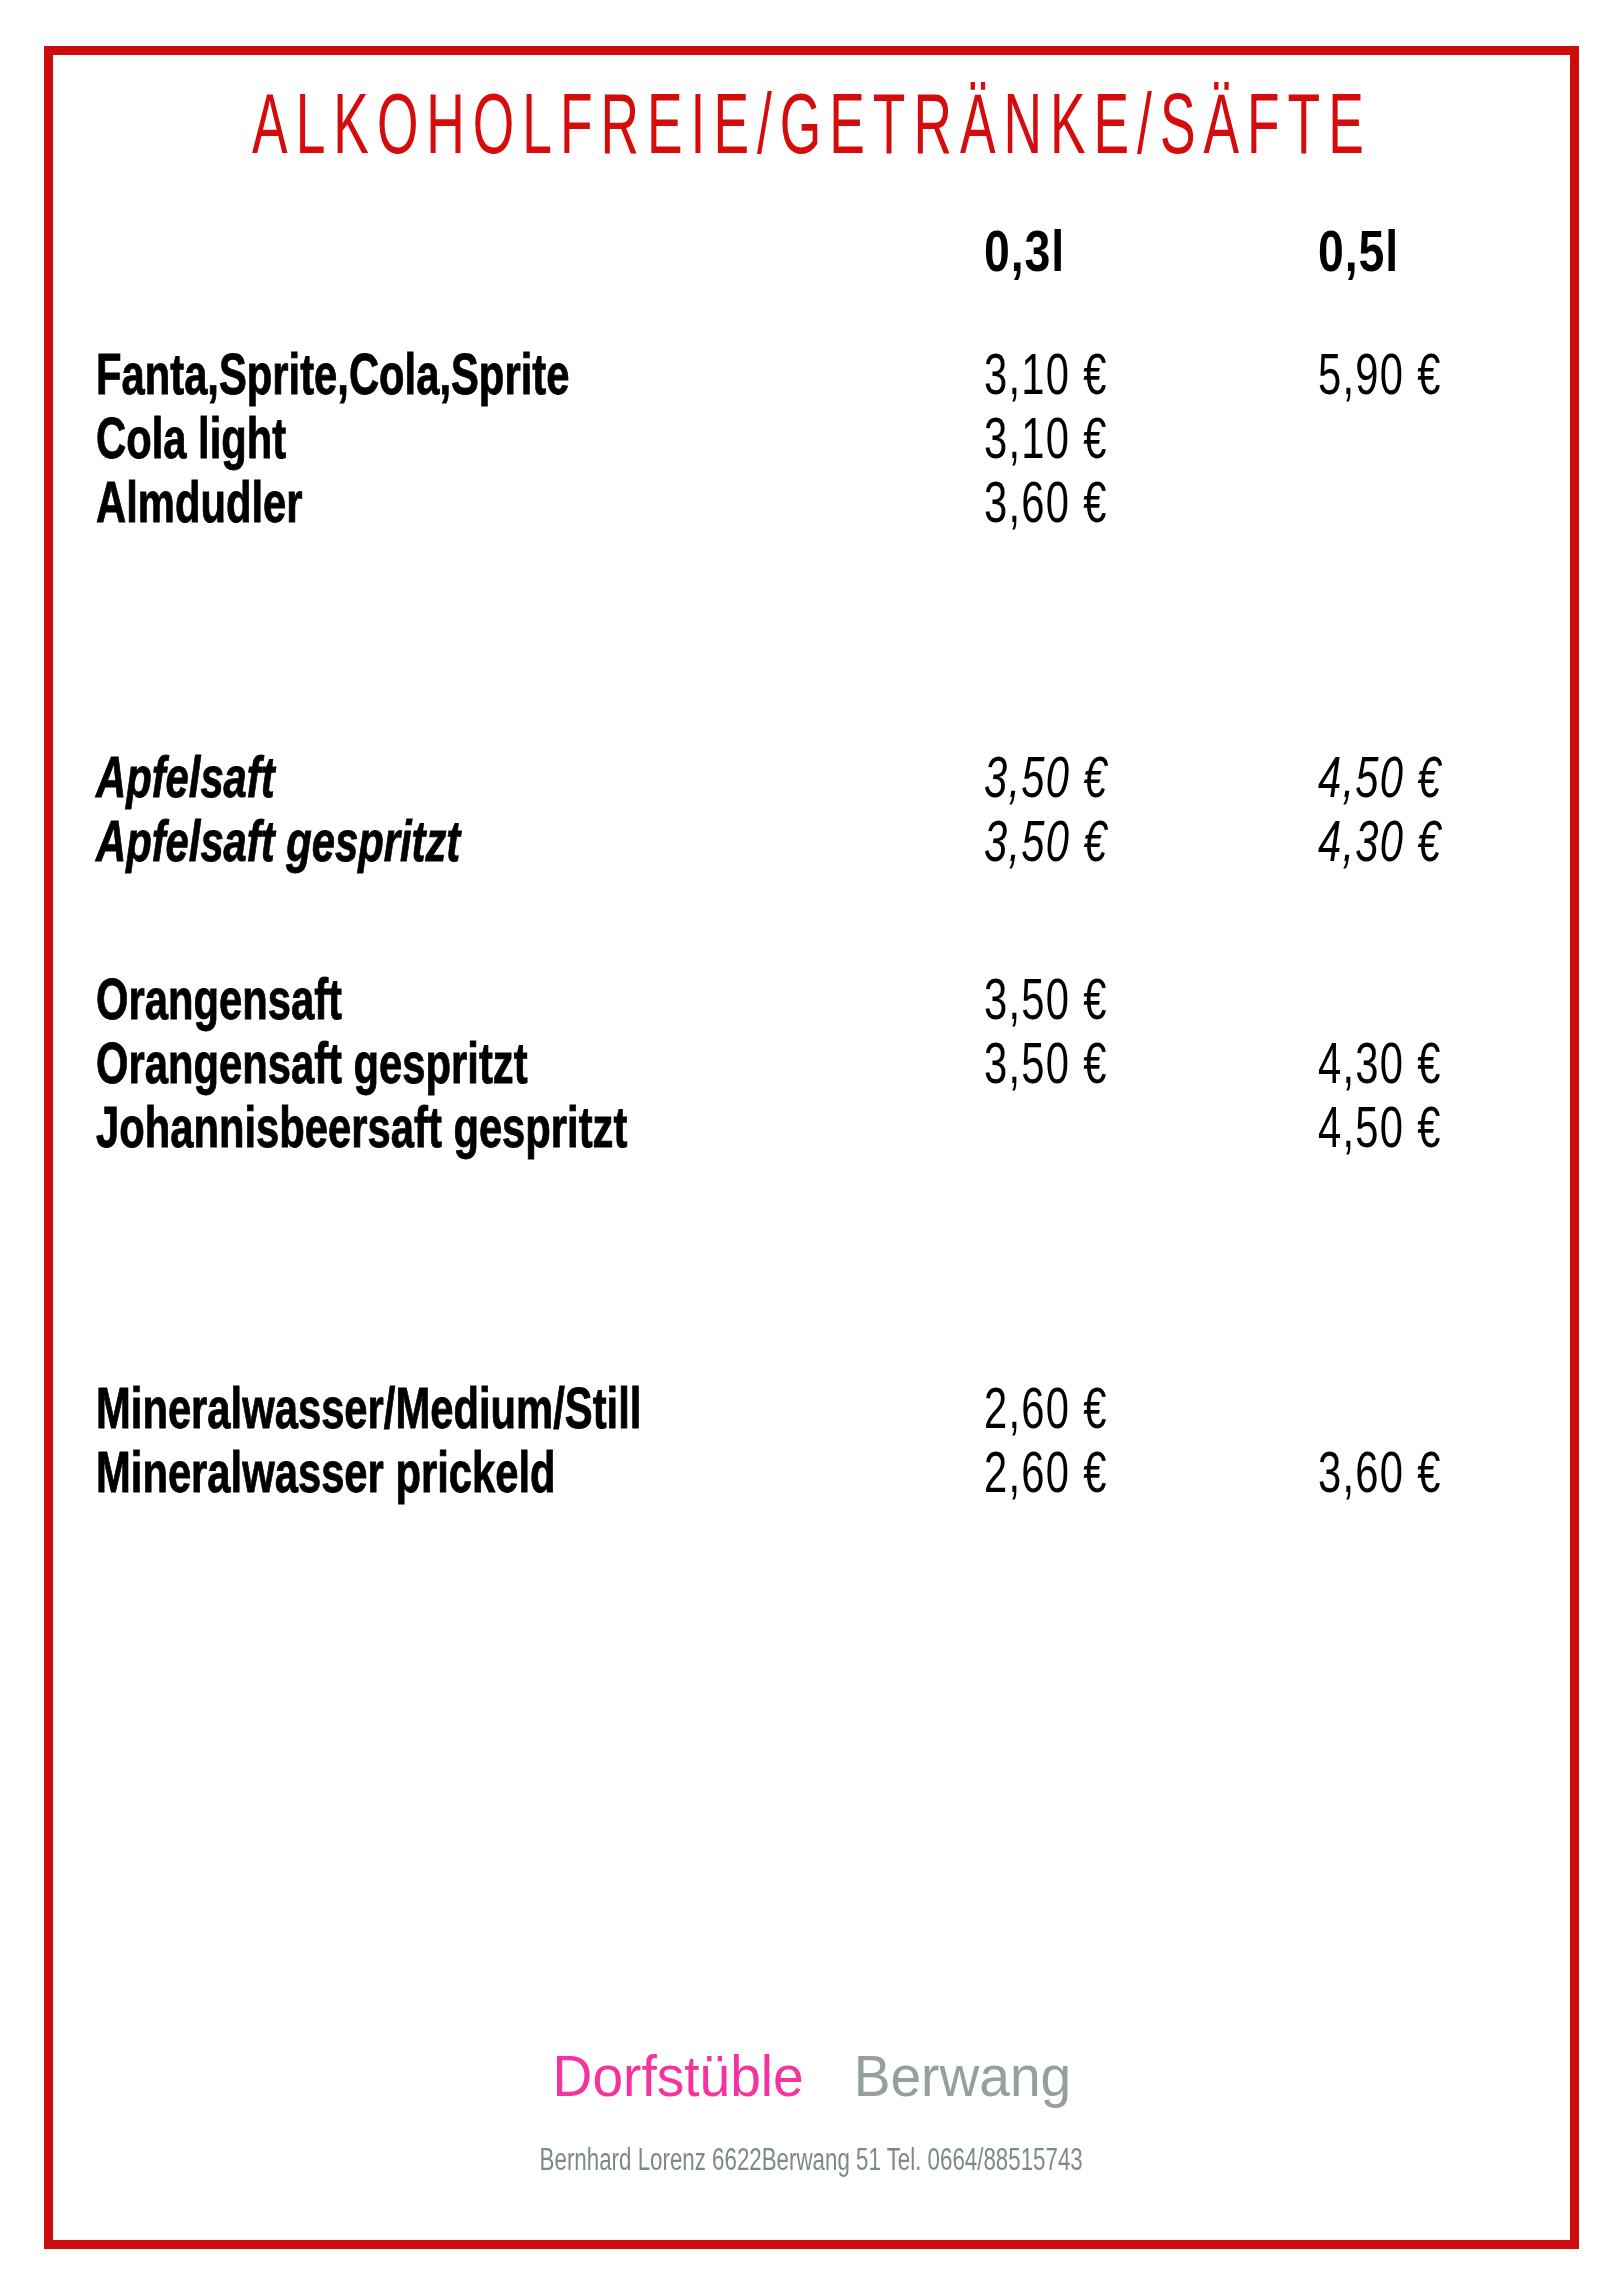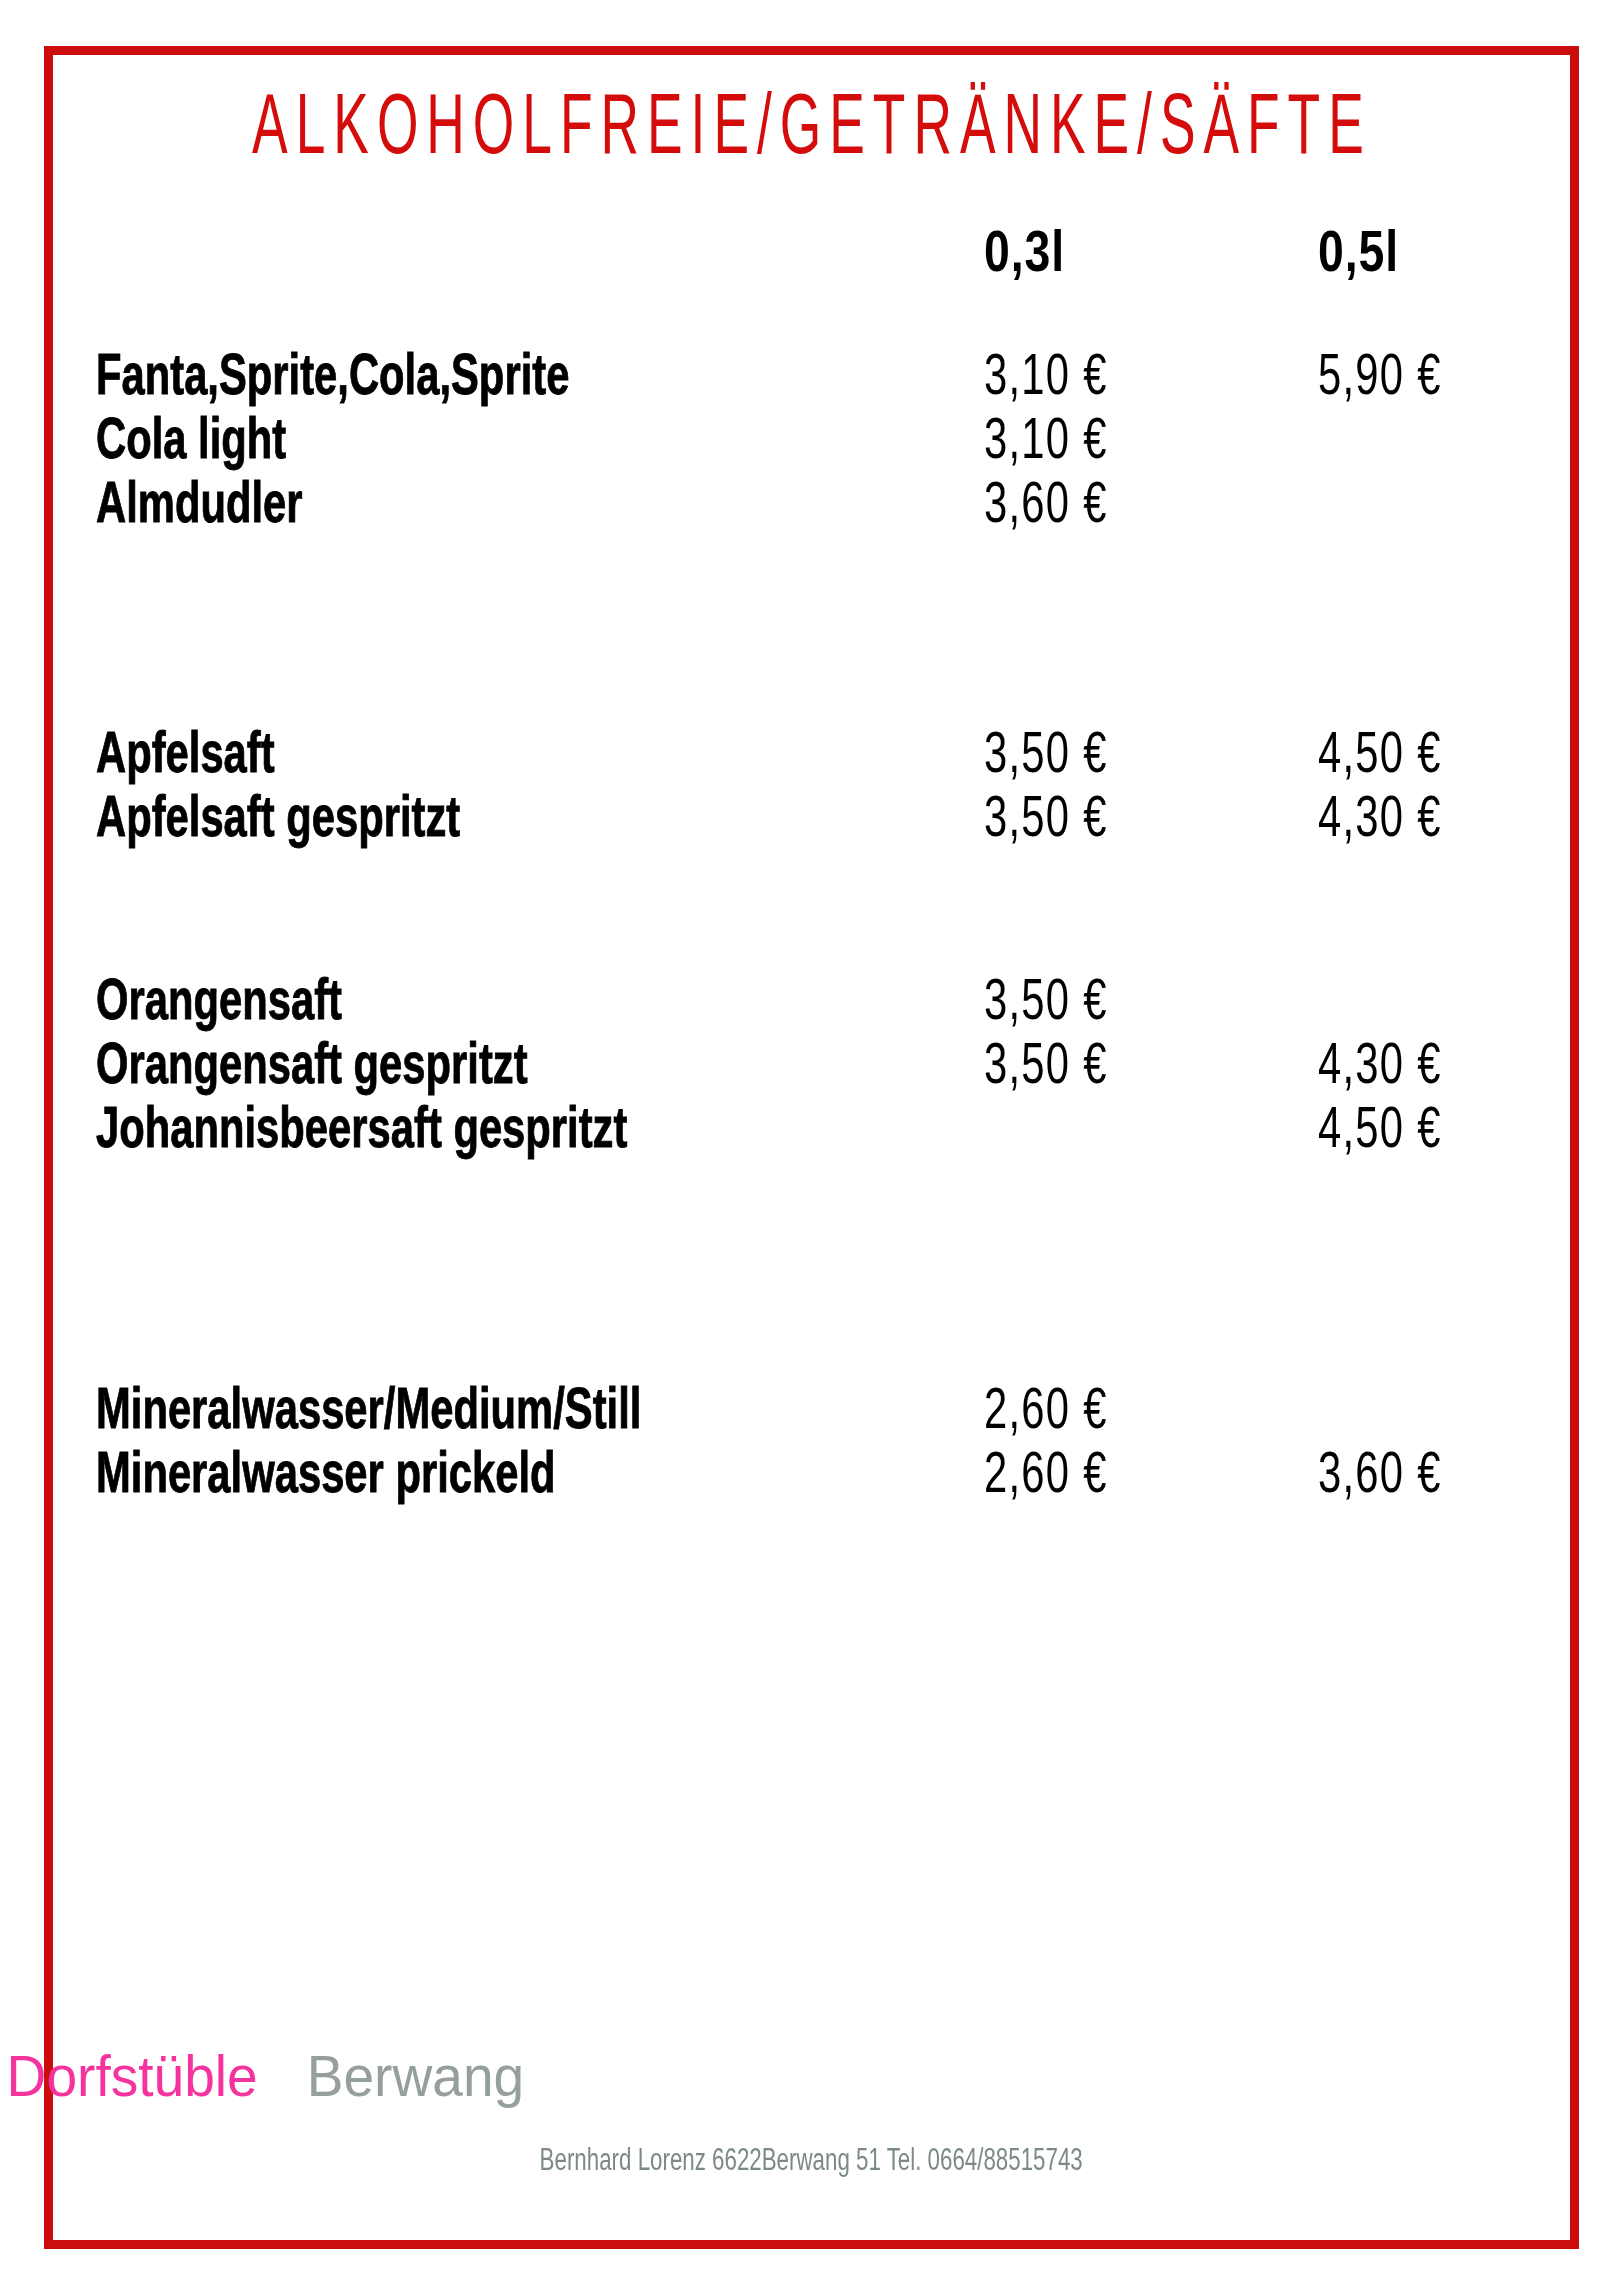--- a/index.html
+++ b/index.html
@@ -57,21 +57,21 @@
   .col-head.c1 { left: 888px; }
   .col-head.c2 { left: 1222px; }
 
   
   .menu {
     position: absolute;
     left: 96px; top: 0; right: 52px; bottom: 0;
   }
   .section { position: absolute; left: 0; right: 0; }
   .section.s1 { top: 342px; text-align: right; }
-  .section.s2 { top: 720px; }
+  .section.s2 { top: 745px; font-style: italic; }
   .section.s3 { top: 967px; }
   .section.s4 { top: 1340px; margin-top: 36px; }
 
   .row { position: relative; height: 64px; }
 
   .item-name {
     position: absolute; left: 0; top: 0;
     line-height: 64px;
     font-size: 58px; font-weight: 700;
     -webkit-text-stroke: 0.9px #000;
@@ -90,21 +90,21 @@
     transform-origin: left center;
     white-space: nowrap;
   }
   .price.p03 { left: 888px; }
   .price.p05 { left: 1222px; }
 
   
   .logo-row {
     position: absolute;
     top: 2047px; left: 0; right: 0;
-    display: flex; align-items: baseline;
+    display: flex; justify-content: center; align-items: baseline;
     gap: 37px;
   }
   .brand-name {
     display: inline-block;
     font-size: 58px; line-height: 58px; font-weight: 400;
     color: #f5339e;
     transform: scaleX(0.95);
     transform-origin: center center;
     white-space: nowrap;
   }

